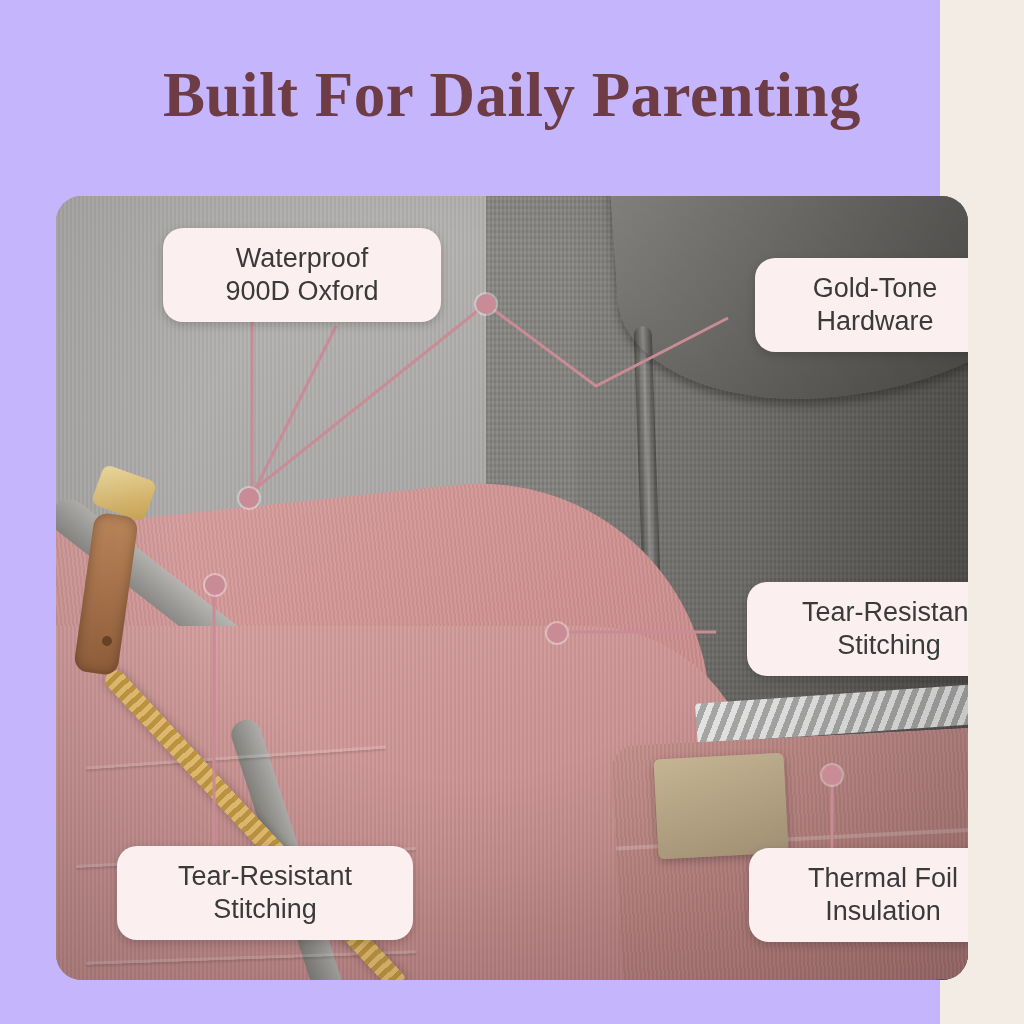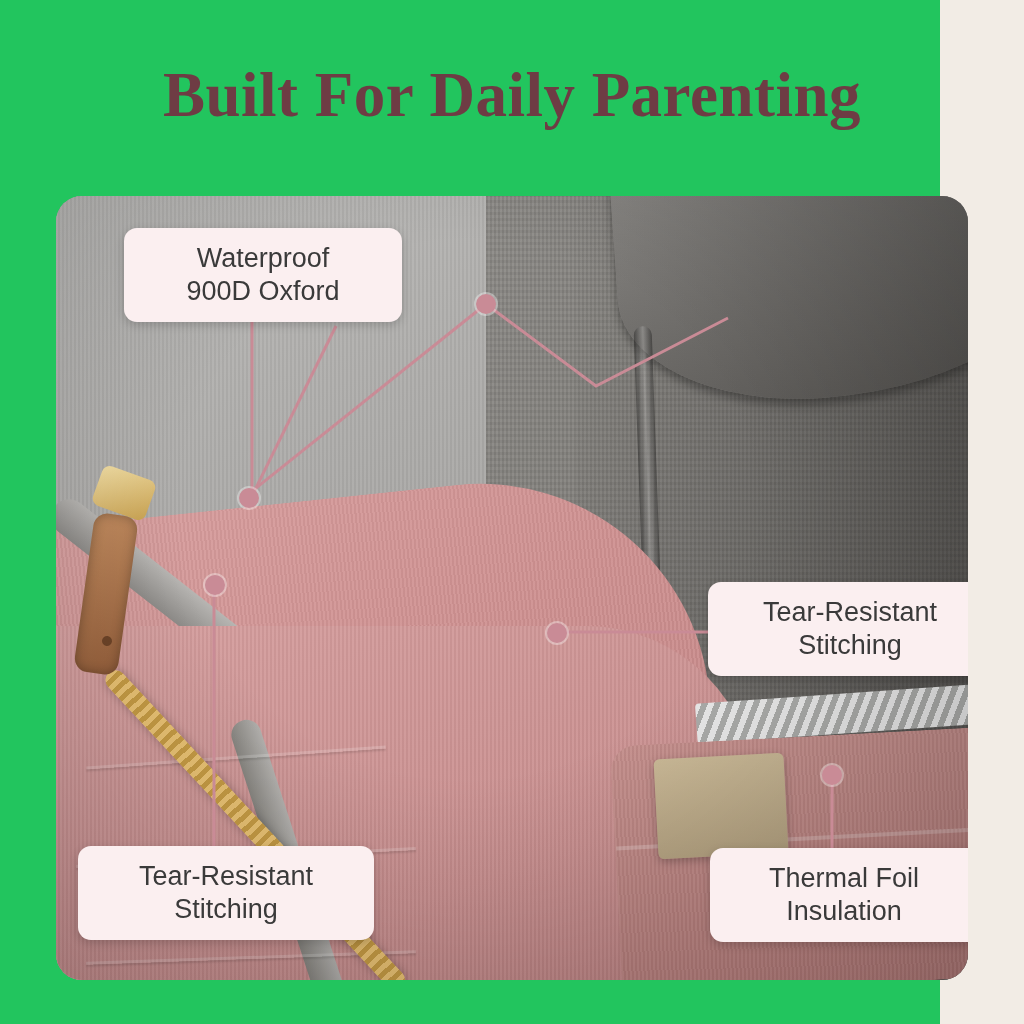--- a/index.html
+++ b/index.html
@@ -10,21 +10,21 @@
     width: 1024px;
     height: 1024px;
     background: #f2ece5;
     font-family: "Liberation Sans", sans-serif;
     overflow: hidden;
   }
   #stage {
     position: relative;
     width: 940px;
     height: 1024px;
-    background: #22c55e;
+    background: #c4b5fd;
   }
 
   
   #headline {
     position: absolute;
     top: 62px;
     left: 0;
     width: 1024px;
     text-align: center;
     font-family: "Liberation Serif", serif;
@@ -183,28 +183,29 @@
   }
   #vignette {
     left: 0; top: 0; width: 912px; height: 784px;
     background: radial-gradient(ellipse at 45% 40%, rgba(0,0,0,0) 40%, rgba(0,0,0,0.22) 100%);
   }
 
   
   .callout {
     position: absolute;
     background: #fbeff0;
-    border-radius: 13px;
+    border-radius: 20px;
     padding: 14px 22px;
     color: #3a3a3a;
     font-size: 27px;
     line-height: 1.22;
     text-align: center;
     box-shadow: 0 3px 10px rgba(0,0,0,0.18);
     white-space: pre-line;
+    margin-left: 39px;
   }
   .dot {
     position: absolute;
     width: 20px; height: 20px;
     border-radius: 50%;
     background: #c98b96;
     box-shadow: 0 0 0 2px rgba(255,255,255,0.35);
   }
   svg#leaders {
     position: absolute;
@@ -261,20 +262,22 @@
 
     <div class="dot" style="left:183px; top:292px;"></div>
     <div class="dot" style="left:420px; top:98px;"></div>
     <div class="dot" style="left:491px; top:427px;"></div>
     <div class="dot" style="left:149px; top:379px;"></div>
     <div class="dot" style="left:766px; top:569px;"></div>
 
     <div class="callout" style="left:68px; top:32px; width:234px;">Waterproof
 900D Oxford</div>
 
+    <div class="callout" style="left:660px; top:62px; width:196px;">Gold-Tone
+Hardware</div>
 
     <div class="callout" style="left:652px; top:386px; width:240px;">Tear-Resistant
 Stitching</div>
 
     <div class="callout" style="left:22px; top:650px; width:252px;">Tear-Resistant
 Stitching</div>
 
     <div class="callout" style="left:654px; top:652px; width:238px;padding-left:15px;">Thermal Foil
 Insulation</div>
 

